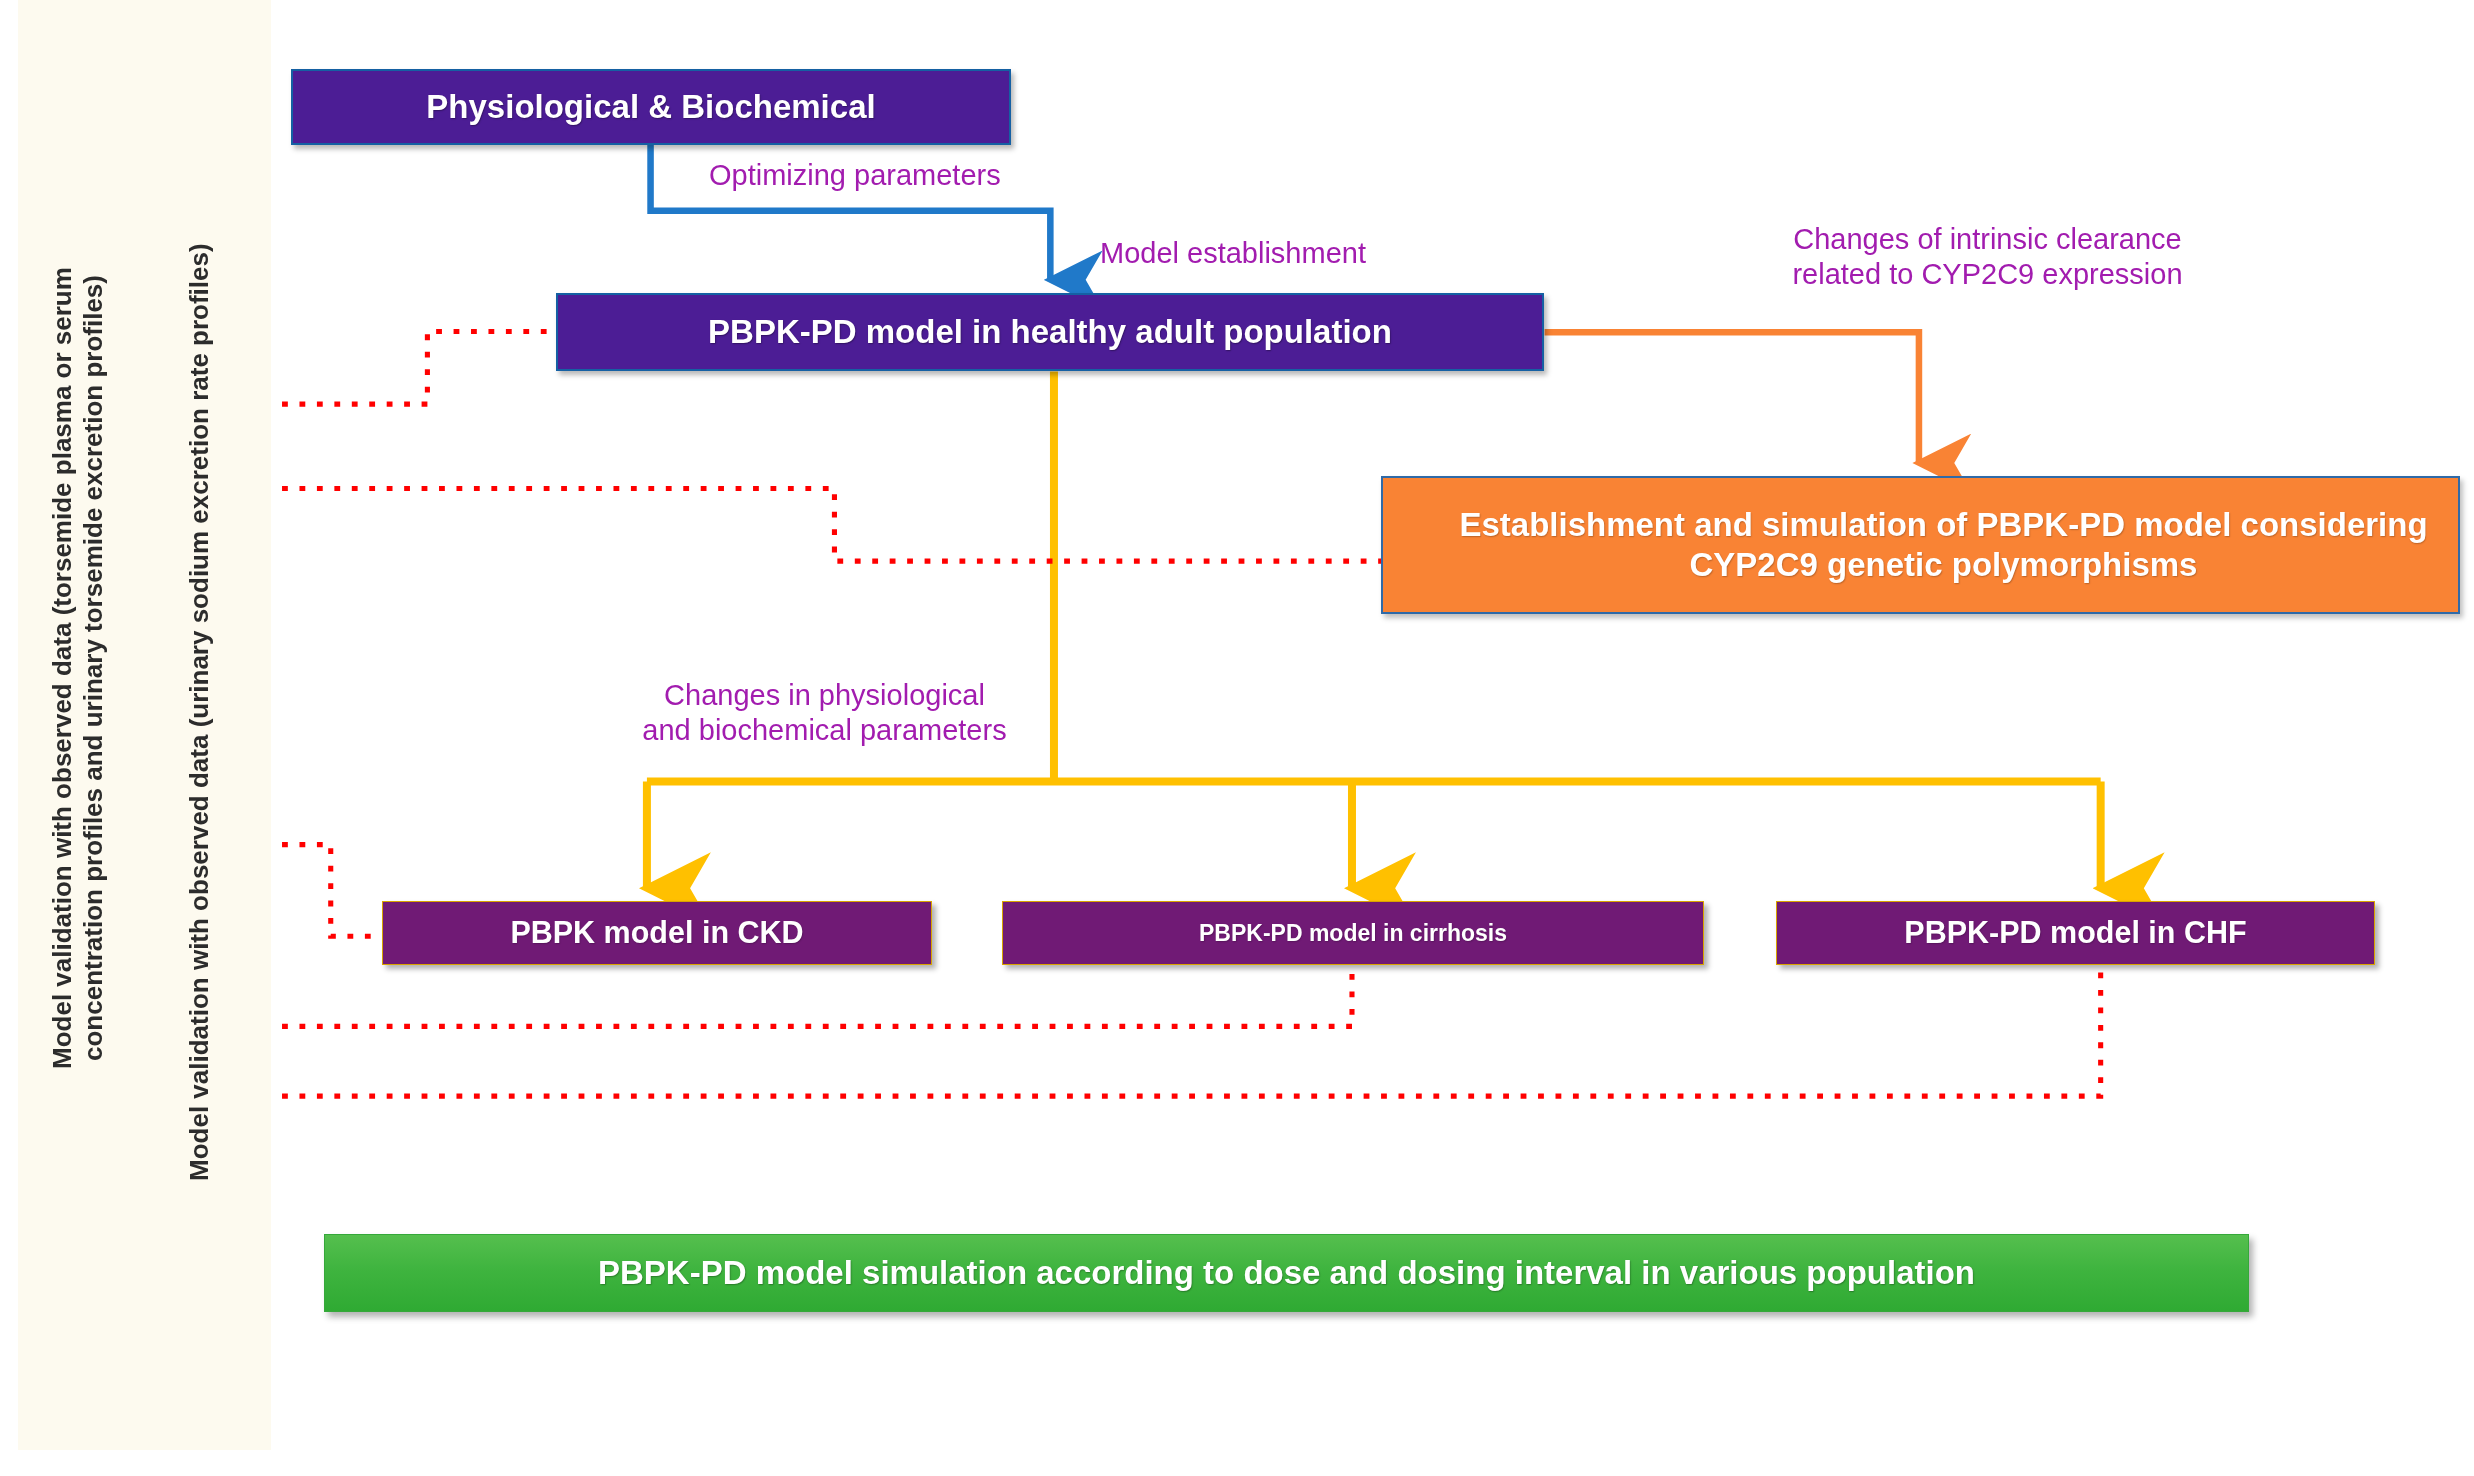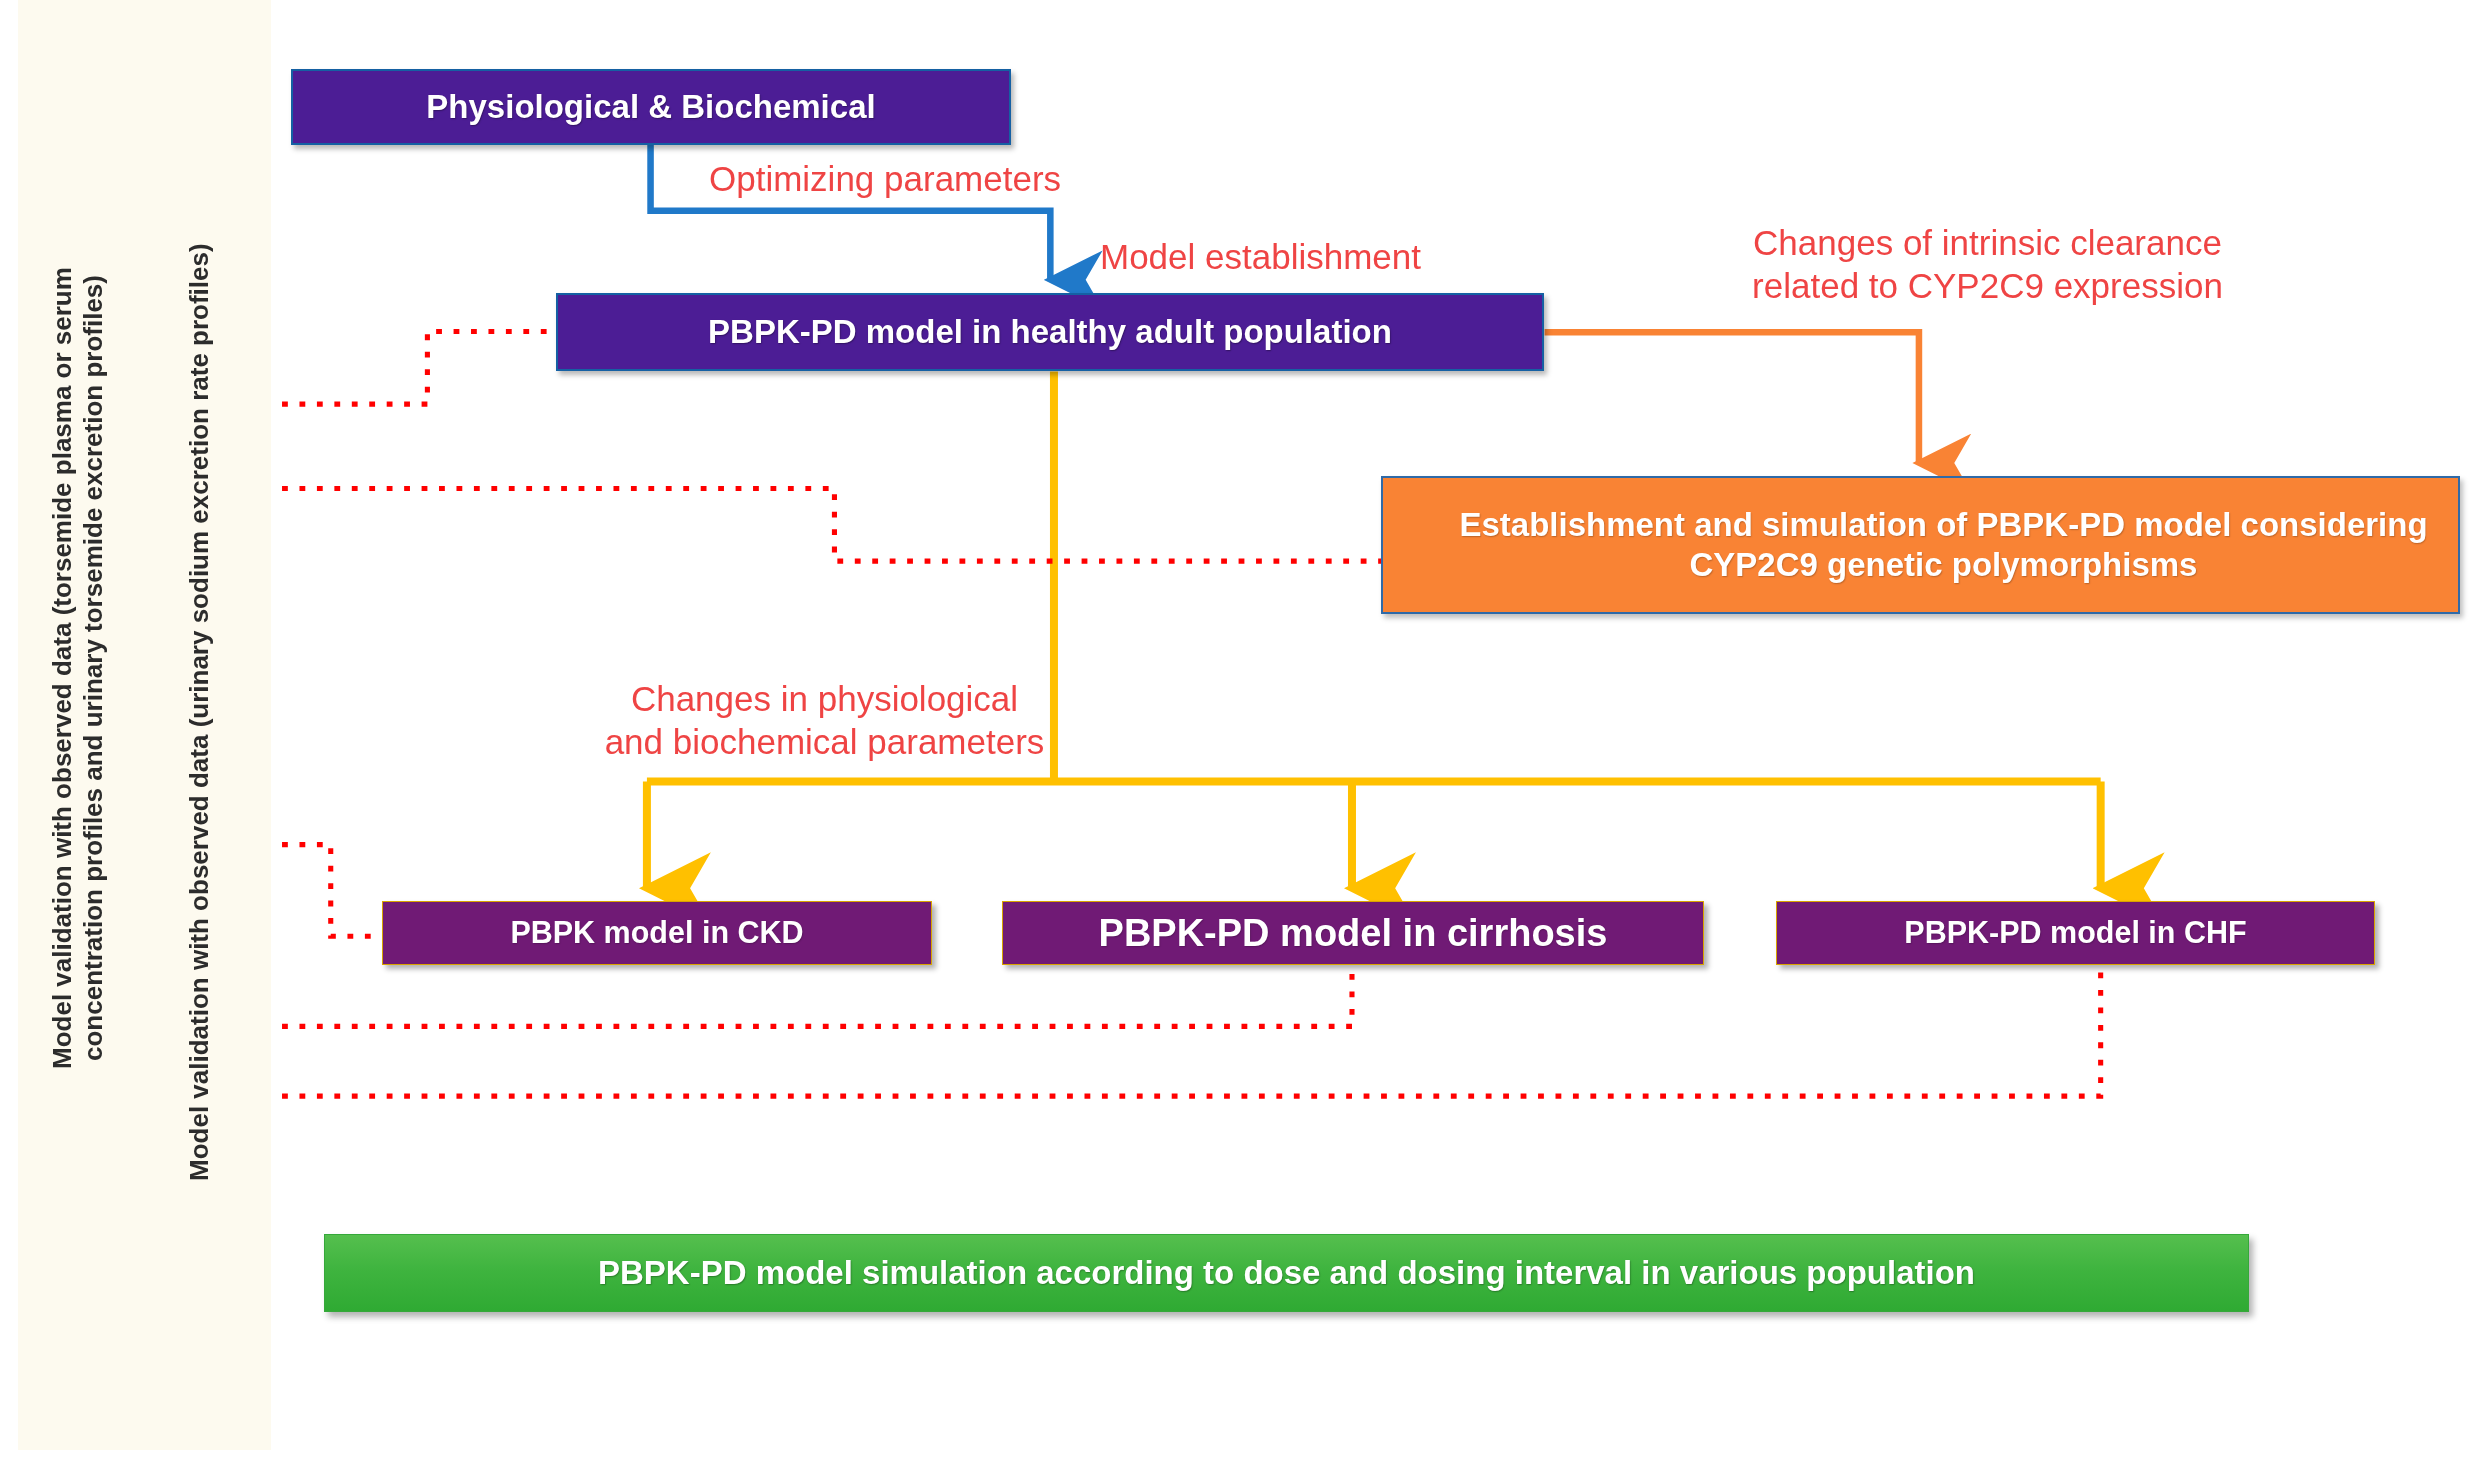--- a/index.html
+++ b/index.html
@@ -67,29 +67,29 @@
     background:linear-gradient(to bottom,#55bf4e 0%,#3fb43f 45%,#2faa33 100%);
     border:0.7px solid #35a83a;
     box-shadow:3.6px 5.1px 6.5px rgba(0,0,0,.30);
     text-shadow:0.7px 0.7px 1.5px rgba(0,0,0,.30);
   }
 
   #box-physio   {left:291px; top:69px;  width:720px;  height:76px; font-size:33px;}
   #box-healthy  {left:556px; top:293px; width:988px; height:78px; font-size:33px;}
   #box-cyp      {left:1381px;top:476px; width:1079px; height:138px; font-size:33px;}
   #box-ckd      {left:382px; top:901px;width:550px;  height:64px;  font-size:30.5px;}
-  #box-cirr     {left:1002px;top:901px;width:702px;  height:64px;  font-size:38px;}
+  #box-cirr     {left:1002px;top:901px;width:702px;  height:64px;  font-size:23px;}
   #box-chf      {left:1776px;top:901px;width:599px;  height:64px;  font-size:30.5px;}
   #box-sim      {left:324px; top:1234px;width:1925px; height:78px; font-size:33px;}
 
   
   .annot{
     position:absolute;
-    color:#ef4444;
-    font-size:35px;
+    color:#a21caf;
+    font-size:29px;
     line-height:1.22;
     white-space:pre-line;
   }
   #ann-optimizing {left:709px; top:158px; width:407px;}
   #ann-establish  {left:1100px;top:236px; width:378px;}
   #ann-clearance  {left:1726px;top:222px; width:523px; text-align:center;}
   #ann-changes    {left:592px; top:678px; width:465px; text-align:center;}
 
   
   .conn{position:absolute;left:0;top:0;width:2475px;height:1477px;pointer-events:none;}

